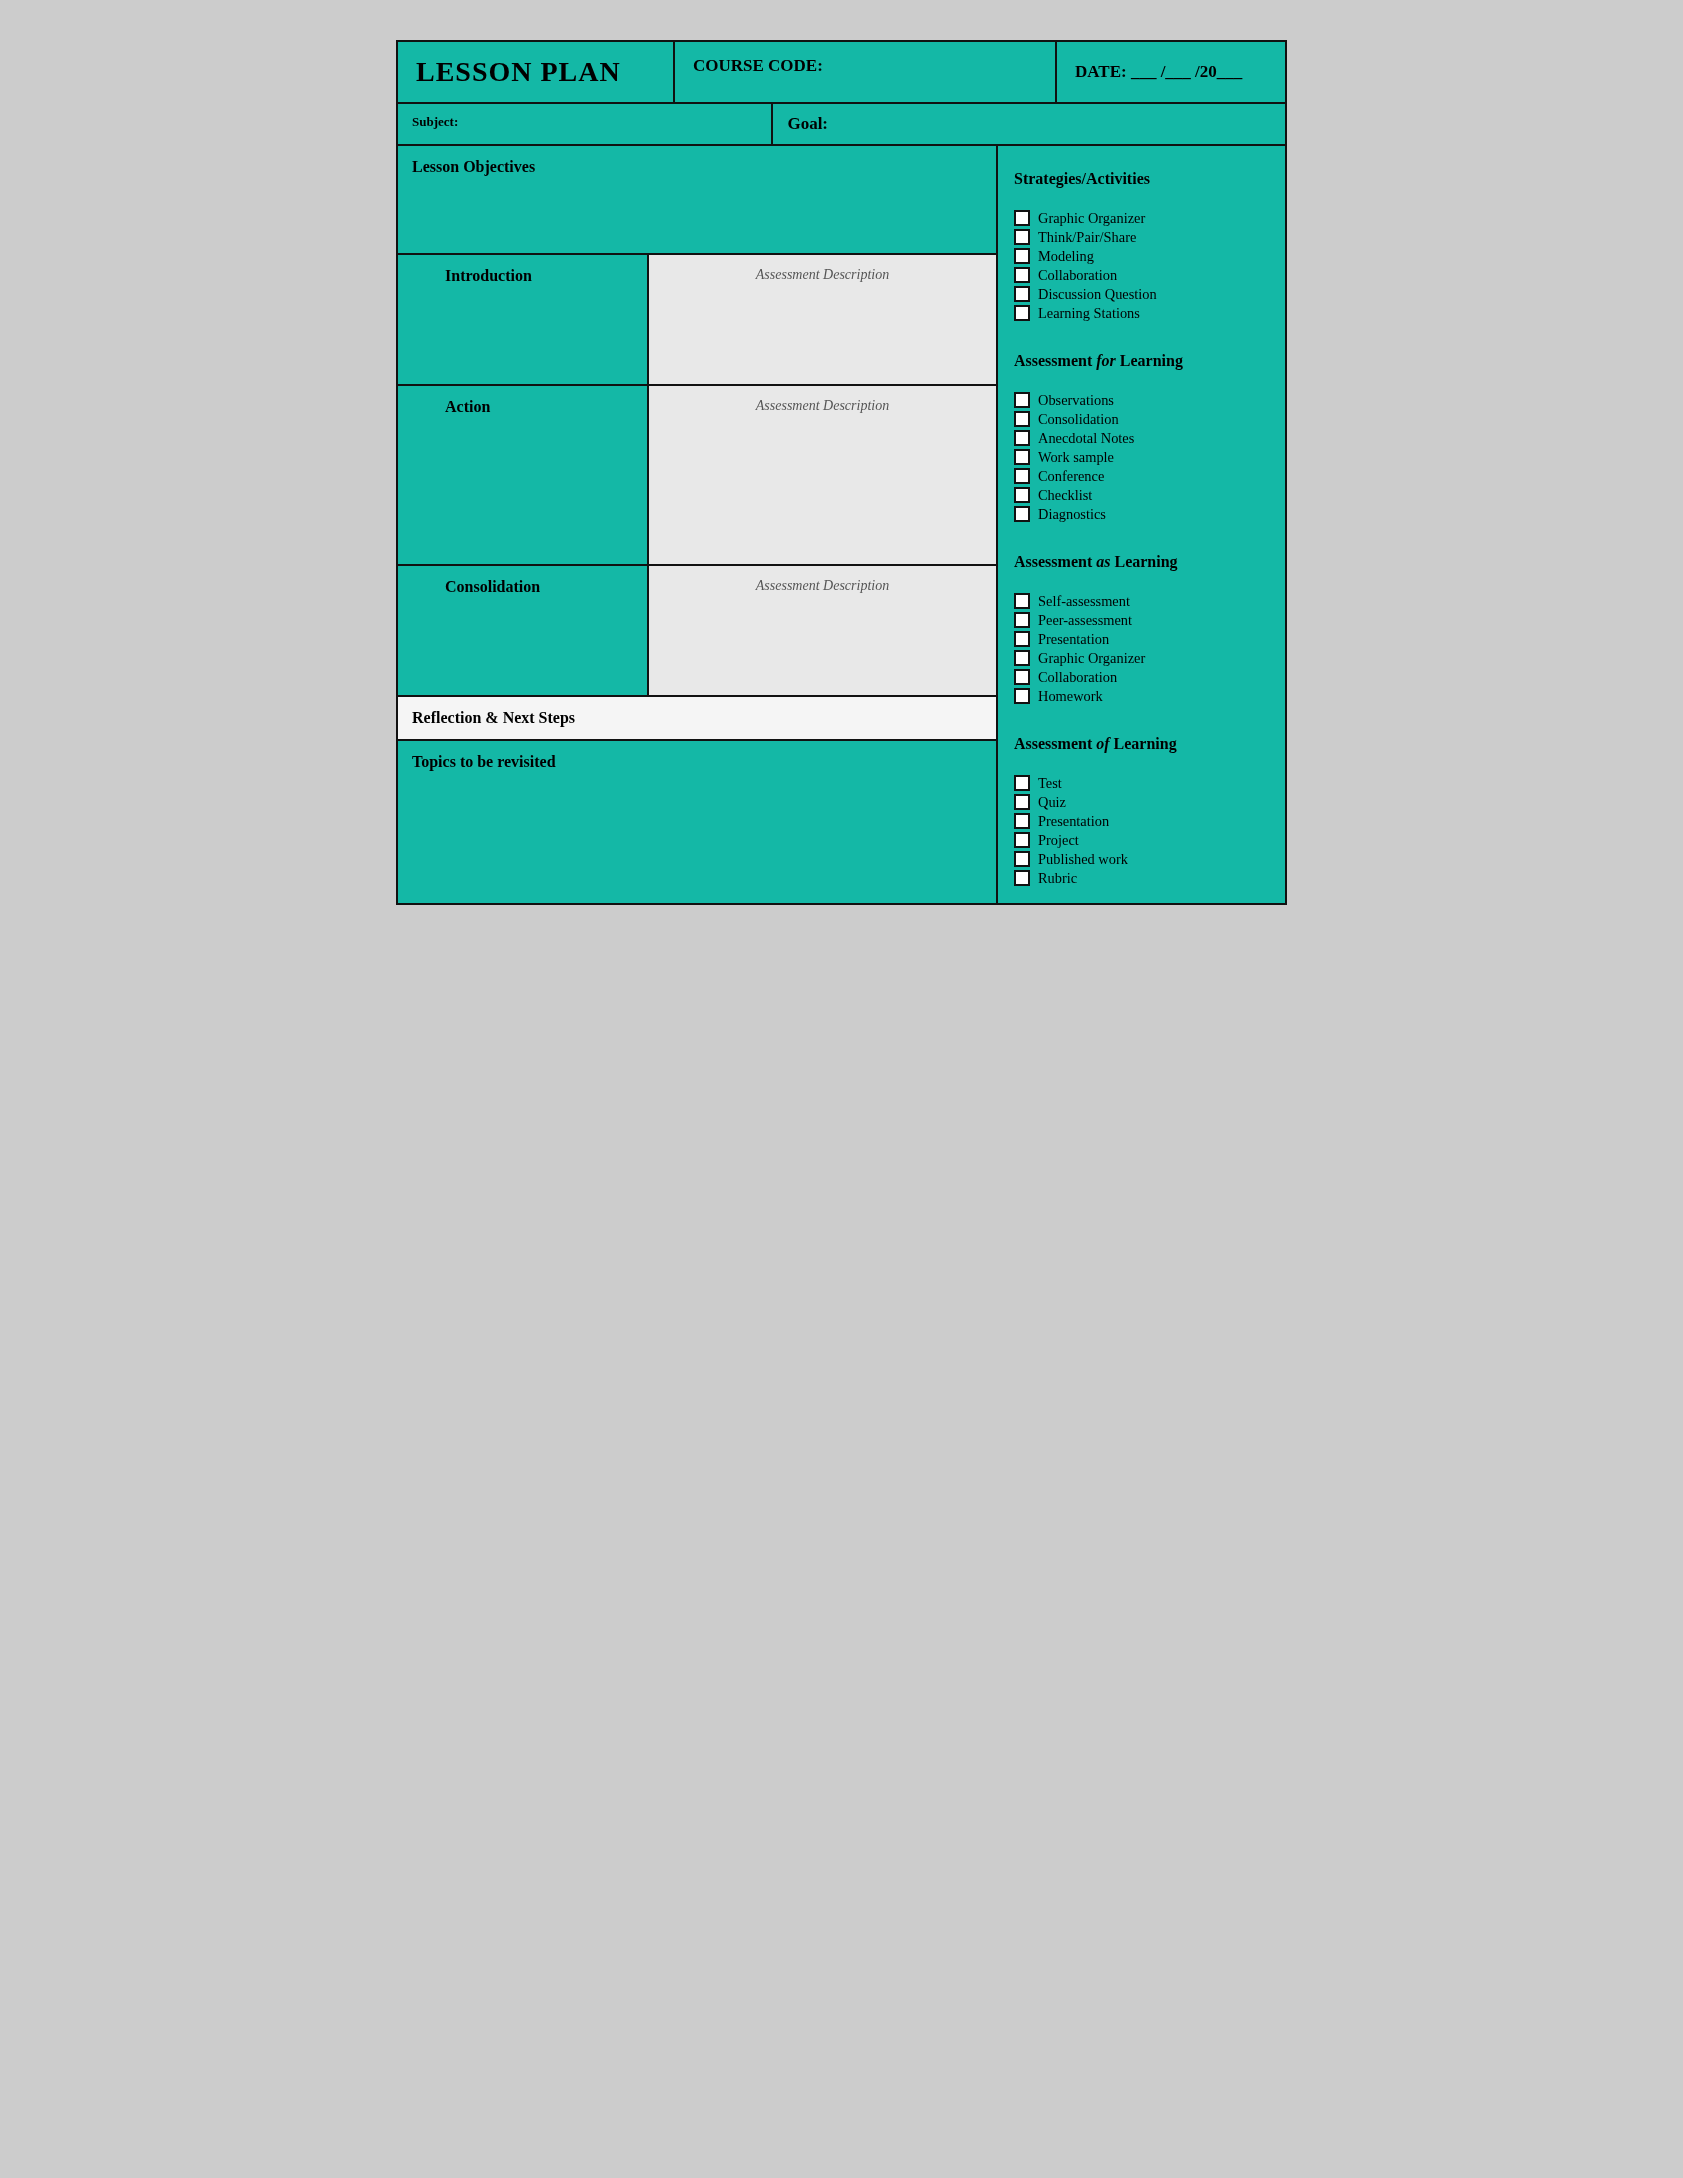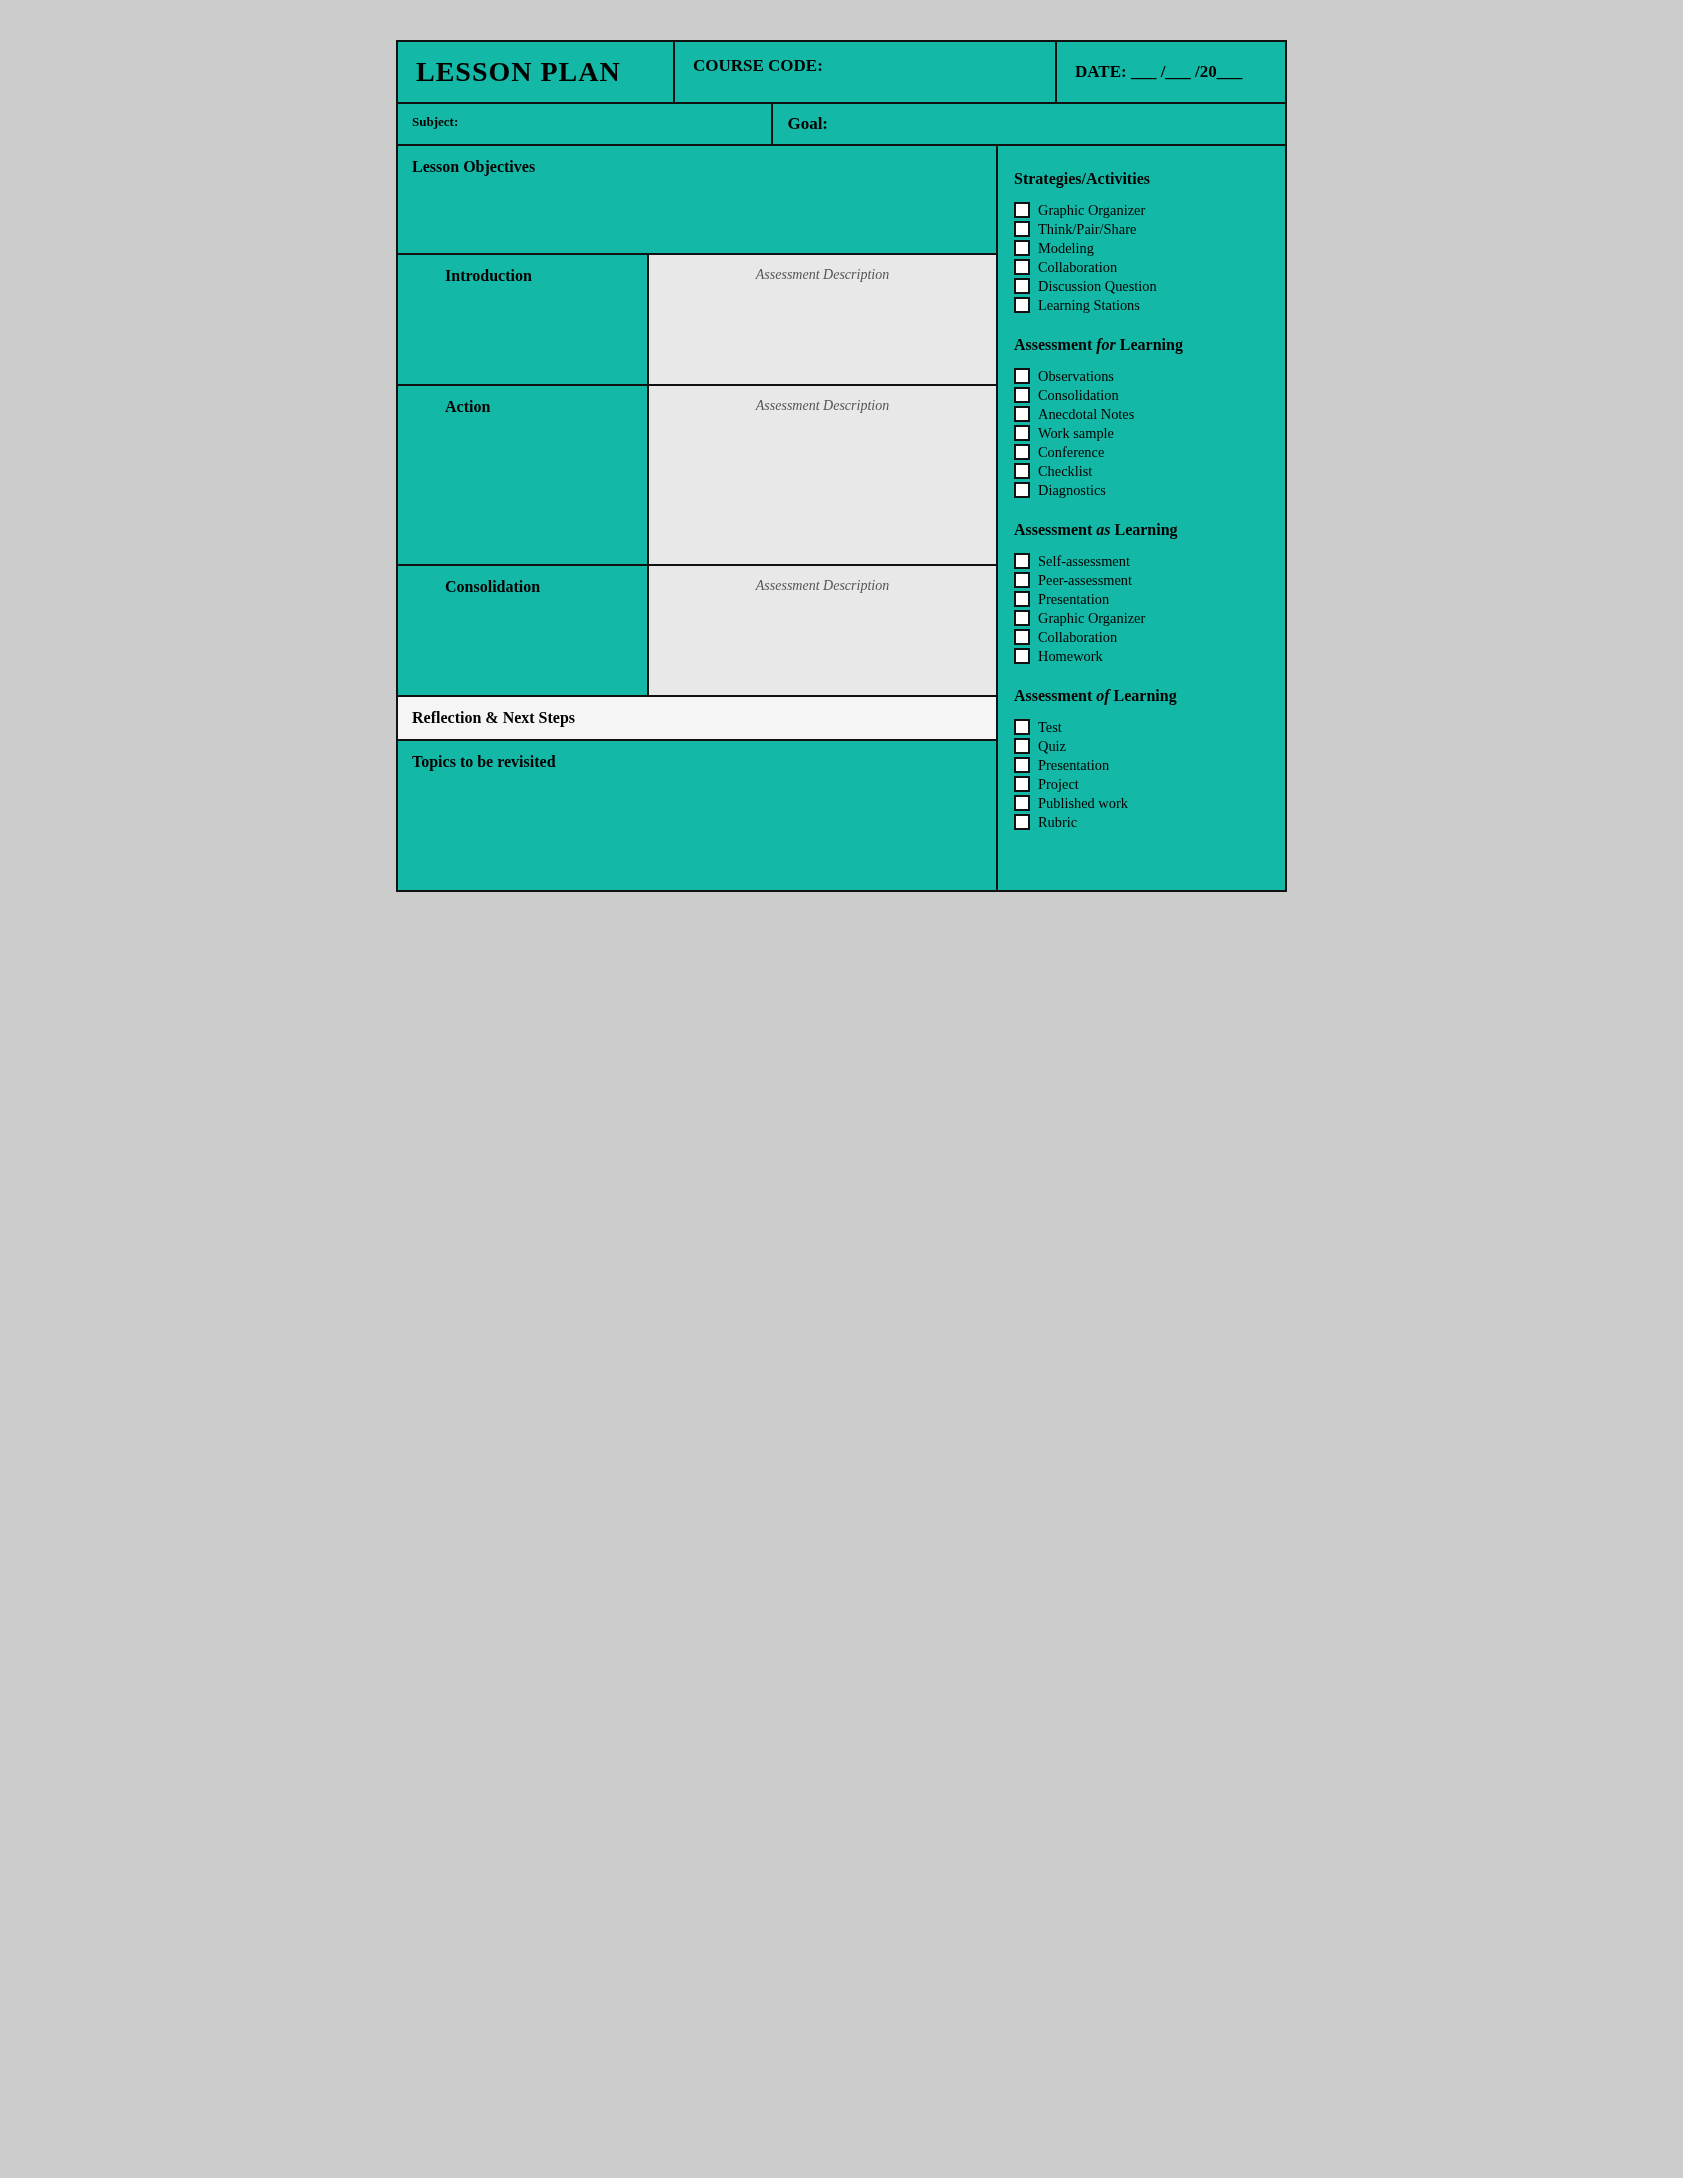--- a/index.html
+++ b/index.html
@@ -189,21 +189,21 @@
       font-size: 16px;
       font-weight: 700;
     }
 
     
     .right-column {
       flex: 0 0 287px;
       padding: 14px 16px;
       display: flex;
       flex-direction: column;
-      gap: 10px;
+      gap: 18px;
     }
 
     .section-heading {
       font-size: 16px;
       font-weight: 700;
       margin-top: 10px;
       margin-bottom: 4px;
     }
 
     .section-heading em {

